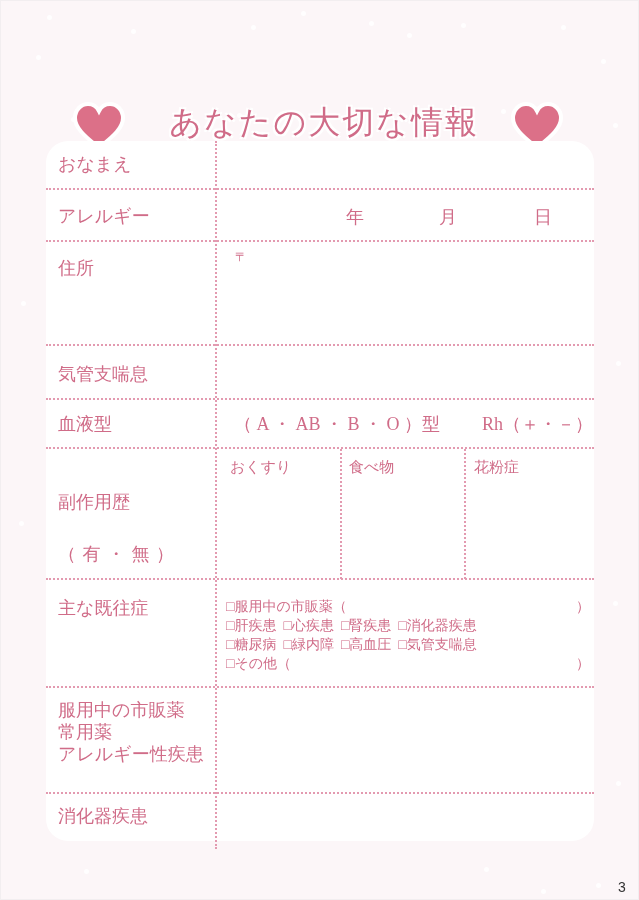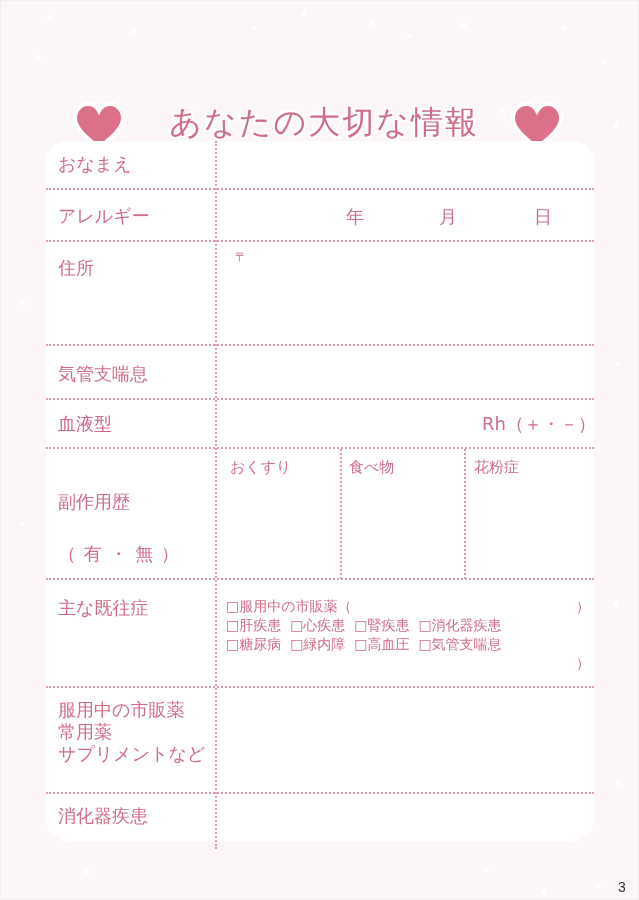--- a/index.html
+++ b/index.html
@@ -20,21 +20,21 @@
   .heart-right { left: 508px; }
   .title {
     position: absolute; left: 148px; top: 6px; width: 350px; text-align: center;
     font-size: 32px; letter-spacing: 2px; color: #d06c88;
     text-shadow: 0 0 3px #fff, 0 0 6px #fff, 2px 2px 0 #fff, -2px -2px 0 #fff, 2px -2px 0 #fff, -2px 2px 0 #fff;
     white-space: nowrap;
   }
 
   .card {
     position: absolute; left: 45px; top: 140px; width: 548px; height: 700px;
-    background: #ffffff; border-radius: 22px;
+    background: #ffffff; border-radius: 22px; font-family: Liberation Serif, serif;
   }
   .vline {
     position: absolute; left: 169px; top: 0; width: 0; height: 708px;
     border-left: 2px dotted #e39ab0;
   }
   .hline {
     position: absolute; left: 0; width: 548px; height: 0;
     border-top: 2px dotted #e39ab0;
   }
   .subv {
@@ -113,48 +113,50 @@
     <div class="label" style="top:114px">住所</div>
     <div class="cell-text" style="left:189px;top:108px;font-size:12px">〒</div>
     <div class="field" style="left:172px;top:104px;width:370px;height:96px"></div>
     <div class="hline" style="top:203px"></div>
 
     <div class="label" style="top:220px">気管支喘息</div>
     <div class="field" style="left:172px;top:208px;width:370px;height:46px"></div>
     <div class="hline" style="top:257px"></div>
 
     <div class="label" style="top:270px">血液型</div>
+    <div class="cell-text" style="left:188px;top:271px;font-size:18px">（ A ・ AB ・ B ・ O ）型</div>
     <div class="cell-text" style="left:436px;top:271px;font-size:18px">Rh（＋・－）</div>
     <div class="hline" style="top:306px"></div>
 
     <div class="label" style="top:348px">副作用歴</div>
     <div class="label" style="top:400px;letter-spacing:1px">（ 有 ・ 無 ）</div>
     <div class="subv" style="left:294px;top:308px;height:130px"></div>
     <div class="subv" style="left:418px;top:308px;height:130px"></div>
     <div class="cell-text small" style="left:184px;top:316px">おくすり</div>
     <div class="field" style="left:174px;top:338px;width:118px;height:96px"></div>
     <div class="cell-text small" style="left:303px;top:316px">食べ物</div>
     <div class="field" style="left:298px;top:338px;width:118px;height:96px"></div>
     <div class="cell-text small" style="left:428px;top:316px">花粉症</div>
     <div class="field" style="left:422px;top:338px;width:120px;height:96px"></div>
     <div class="hline" style="top:437px"></div>
 
     <div class="label" style="top:454px">主な既往症</div>
     <div style="position:absolute;left:180px;top:456px">
       <div class="cb-line">□服用中の市販薬（</div>
       <div class="cb-line">□肝疾患  □心疾患  □腎疾患  □消化器疾患</div>
       <div class="cb-line">□糖尿病  □緑内障  □高血圧  □気管支喘息</div>
+      <div class="cb-line">□その他（</div>
     </div>
     <div class="cell-text" style="left:530px;top:456px;font-size:14px;line-height:19px">）</div>
     <div class="cell-text" style="left:530px;top:513px;font-size:14px;line-height:19px">）</div>
     <div class="hline" style="top:545px"></div>
 
     <div class="label" style="top:558px;line-height:22px">服用中の市販薬</div>
     <div class="label" style="top:580px;line-height:22px">常用薬</div>
-    <div class="label" style="top:602px;line-height:22px">サプリメントなど</div>
+    <div class="label" style="top:602px;line-height:22px">アレルギー性疾患</div>
     <div class="field" style="left:172px;top:550px;width:370px;height:98px"></div>
     <div class="hline" style="top:651px"></div>
 
     <div class="label" style="top:662px">消化器疾患</div>
     <div class="field" style="left:172px;top:656px;width:370px;height:40px"></div>
   </div>
 
   <div class="pagenum">3</div>
 </div>
 

